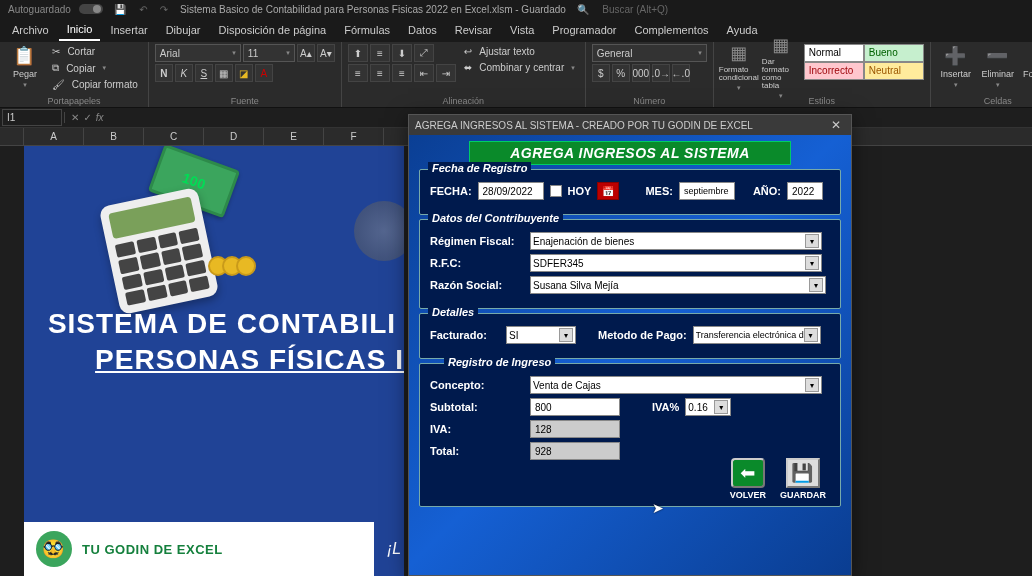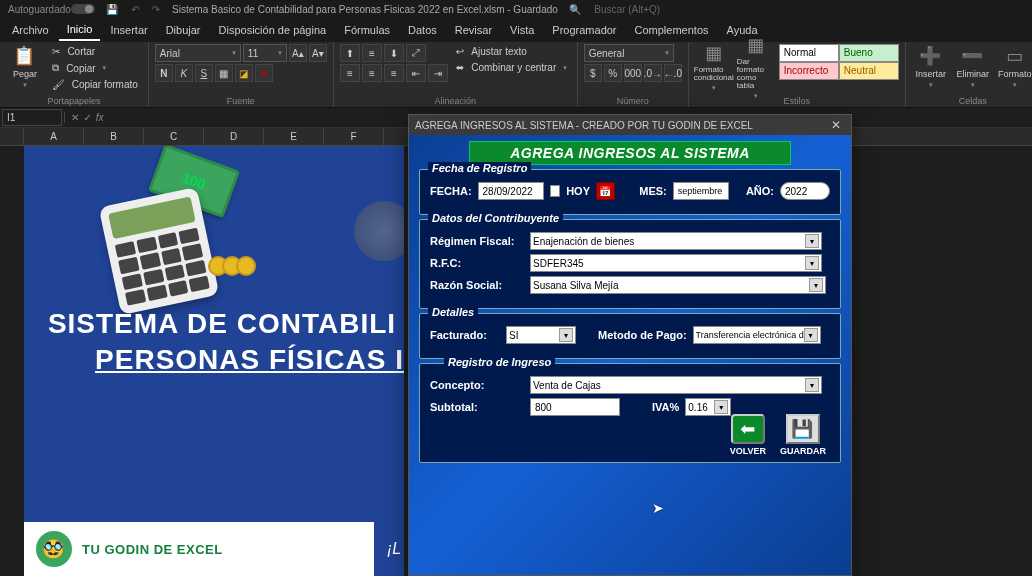--- a/index.html
+++ b/index.html
@@ -1,20 +1,20 @@
 <!DOCTYPE html>
 <html><head>
 <meta charset="utf-8">
 <style>
 * { box-sizing: border-box; margin: 0; padding: 0; font-family: "Segoe UI", Arial, sans-serif; }
 body { background: #1e1e1e; width: 1032px; height: 576px; overflow: hidden; position: relative; color: #ccc; font-size: 11px; }
 
 
 .titlebar { height: 18px; background: #1a1a1a; display: flex; align-items: center; padding: 0 8px; gap: 12px; font-size: 10px; color: #888; }
-.titlebar .autosave { display: flex; align-items: center; gap: 0; }
+.titlebar .autosave { display: flex; align-items: center; gap: 8px; }
 .titlebar .switch { width: 24px; height: 10px; background: #444; border-radius: 5px; position: relative; }
 .titlebar .switch::after { content:''; width:8px; height:8px; background:#888; border-radius:50%; position:absolute; top:1px; left:14px; }
 .titlebar .icon-small { color:#666; }
 .titlebar .file { color:#aaa; }
 
 
 .tabs { height: 24px; background: #1a1a1a; display: flex; align-items: center; padding: 0 4px; gap: 2px; font-size: 11px; color: #ccc; }
 .tabs span { padding: 4px 8px; cursor: pointer; }
 .tabs .active { border-bottom: 2px solid #fff; color:#fff; }
 
@@ -23,21 +23,21 @@
 .group { border-right: 1px solid #444; padding: 2px 6px 1px; display: flex; flex-direction: column; justify-content: space-between; }
 .group-label { font-size: 9px; color: #888; text-align: center; margin-top: 1px; }
 .group-content { display:flex; gap:4px; align-items:flex-start; height:48px; }
 .btn-stack { display:flex; flex-direction:column; gap:1px; font-size:10px; color:#ccc; }
 .btn-stack span { padding:1px 2px; white-space:nowrap; display:flex; align-items:center; gap:3px; }
 .big-btn { display:flex; flex-direction:column; align-items:center; justify-content:center; width:38px; height:46px; font-size:9px; color:#ccc; gap:2px; }
 .big-btn .ico { font-size:18px; color:#888; }
 .dd { font-size:7px; color:#888; }
 .combo { background:#333; border:1px solid #555; color:#ccc; font-size:10px; padding:1px 4px; height:18px; display:flex; align-items:center; justify-content:space-between; }
 .combo.font { width:86px; }
-.combo.size { width:44px;text-align:right; }
+.combo.size { width:52px;text-align:right; }
 .ico-btn { width:18px; height:18px; background:#333; display:flex; align-items:center; justify-content:center; font-size:10px; color:#ccc; border:1px solid #444; }
 
 .align-grid { display:flex; flex-direction:column; gap:2px; }
 .align-row { display:flex; gap:2px; }
 .align-row .ico-btn { width:20px; }
 
 .num-group { display:flex; flex-direction:column; gap:2px; }
 .num-row { display:flex; gap:2px; }
 
 
@@ -225,21 +225,21 @@
             <span>Combinar y centrar</span> 
             <span class="dd">▾</span>
           </span>
       </div>
     </div>
     <div class="group-label">Alineación</div>
   </div>
 
   <div class="group">
     <div class="group-content num-group">
-      <div class="combo" style="width:90px">
+      <div class="combo" style="width:115px">
           <span>General</span>
           <span class="dd">▾</span>
         </div>
       <div class="num-row">
         <div class="ico-btn">$</div>
         <div class="ico-btn">%</div>
         <div class="ico-btn">000</div>
         <div class="ico-btn">.0→</div>
         <div class="ico-btn">←.0</div>
       </div>
@@ -375,21 +375,21 @@
       <span class="lbl-sm">FECHA:</span>
       <input class="inp" style="width: 66px;" value="28/09/2022">
       <div class="chk"></div>
       <span class="lbl-sm">HOY</span>
       <div class="cal-ico">📅</div>
       <span style="width:14px"></span>
       <span class="lbl-sm">MES:</span>
       <input class="inp" style="width: 56px; font-size: 9px;" value="septiembre">
       <span style="width:6px"></span>
       <span class="lbl-sm">AÑO:</span>
-      <input class="inp" style="width: 50px; border-radius: 9px;" value="2022">
+      <input class="inp" style="width: 36px;" value="2022">
     </div>
   </div>
 
   <div class="fieldset">
     <div class="legend" style="position:absolute;top:-8px;left:8px;background:#001a4d;padding:0 4px;color:#fff;font-weight:bold;font-style:italic;font-size:11px">Datos del Contribuyente</div>
     <div class="row">
       <span class="lbl">Régimen Fiscal:</span>
       <div class="sel" style="width:292px">
           <span>Enajenación de bienes</span>
           <span class="arr">▾</span>
@@ -440,20 +440,28 @@
     <div class="row">
       <span class="lbl">Subtotal:</span>
       <input class="inp" style="width: 90px;" value="800">
       <span style="width:20px"></span>
       <span class="lbl-sm">IVA%</span>
       <div class="sel" style="width:46px">
           <span>0.16</span>
           <span class="arr">▾</span>
         </div>
     </div>
+    <div class="row">
+      <span class="lbl">IVA:</span>
+      <input class="inp" style="width: 90px; background: rgb(204, 204, 204);" readonly="" value="128">
+    </div>
+    <div class="row">
+      <span class="lbl">Total:</span>
+      <input class="inp" style="width: 90px; background: rgb(204, 204, 204);" readonly="" value="928">
+    </div>
     <div class="action-btns">
       <div class="act">
         <div class="act-ico back">⬅</div>
         <div class="act-lbl">VOLVER</div>
       </div>
       <div class="act">
         <div class="act-ico save">💾</div>
         <div class="act-lbl">GUARDAR</div>
       </div>
     </div>

